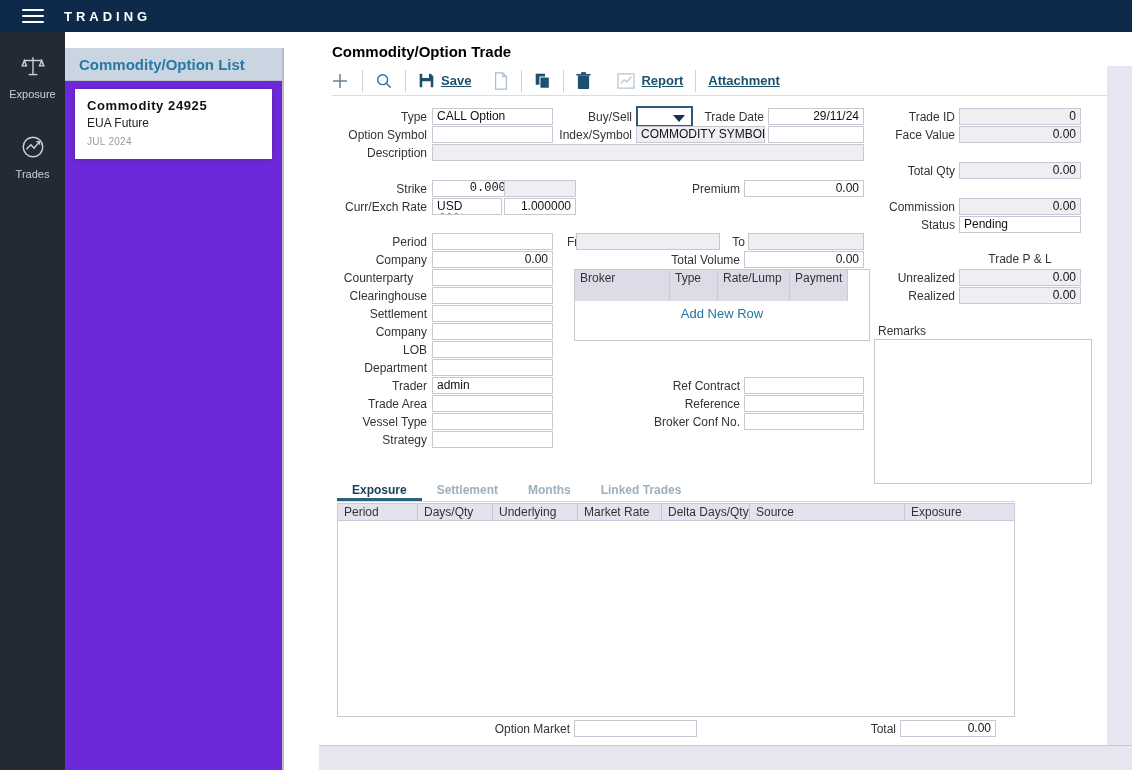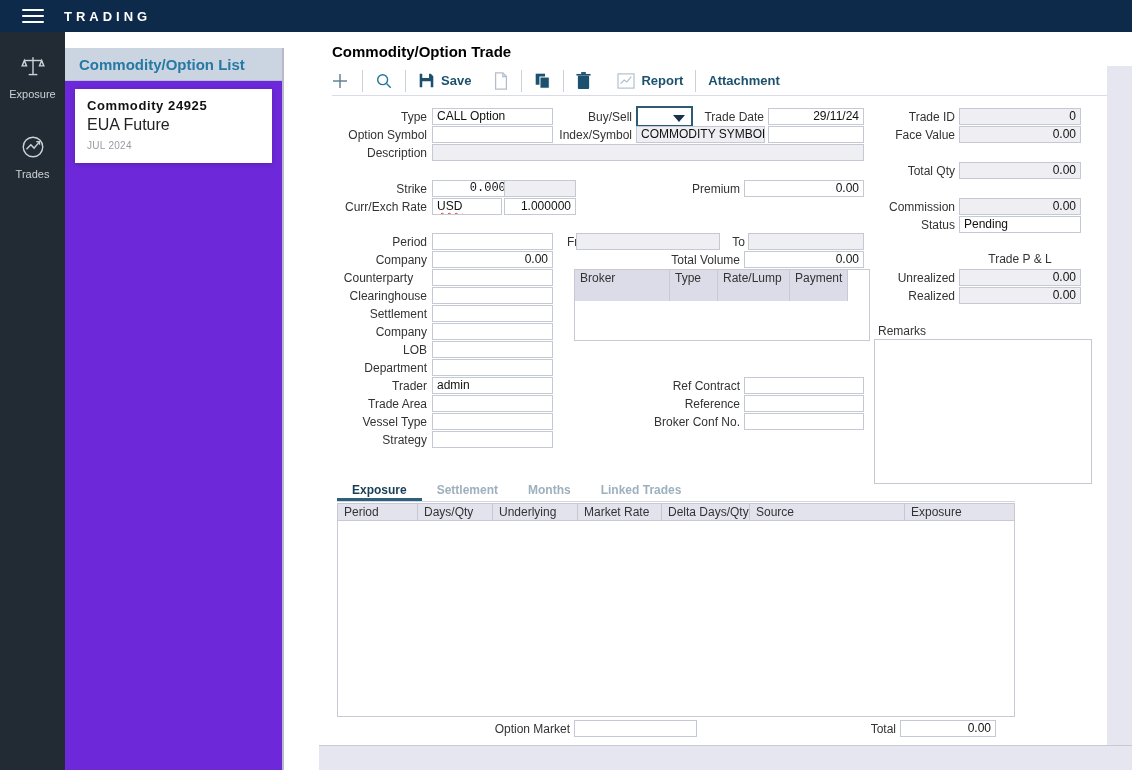--- a/index.html
+++ b/index.html
@@ -15,28 +15,28 @@
   #sidebar { position:absolute; left:0; top:32px; width:65px; height:738px; background:#222b33; }
   .nav-item { display:flex; flex-direction:column; align-items:center; color:#ccd1d6; font-size:11px; text-align:center; cursor:pointer; line-height:12px; }
   .nav-item svg { margin-bottom:6px; }
 
   
   #list-panel { position:absolute; left:65px; top:48px; width:219px; height:738px; background:#6d28d9; border-right:2px solid #b9b9ca; }
   #list-header { height:33px; background:#cbd5e1; display:flex; align-items:center; padding-left:14px; border-bottom:1px solid #b9c3d0; }
   #list-title { color:#2679a3; font-size:15px; font-weight:bold; }
   #card { margin:8px 10px 0 10px; background:#fff; box-shadow:0 1px 4px rgba(40,40,70,.35); padding:9px 6px 12px 12px; cursor:pointer; }
   #card-title { font-size:13px; font-weight:bold; letter-spacing:.6px; color:#111; }
-  #card-sub { font-size:16px; color:#222; margin-top:3px; }
+  #card-sub { font-size:12px; color:#222; margin-top:3px; }
   #card-period { font-size:10px; color:#9a9aa5; margin-top:6px; letter-spacing:.3px; }
 
   
   #main-title { position:absolute; left:332px; top:43px; font-size:15px; font-weight:bold; color:#000; }
   #toolbar { position:absolute; left:330px; top:66px; height:29px; display:flex; align-items:center; }
   #toolbar .tbtn { display:flex; align-items:center; cursor:pointer; }
-  #toolbar .tlabel { color:#1b516f; font-size:13px; font-weight:bold; margin-left:6px; }
+  #toolbar .tlabel { color:#1b516f; font-size:13px; font-weight:bold; margin-left:6px;text-decoration:underline; }
   .tdiv { width:1px; height:22px; background:#ccd0da; margin:0 12px; }
   #toolbar-underline { position:absolute; left:332px; top:95px; width:775px; height:1px; background:#d9dce4; }
   #right-gutter { position:absolute; left:1107px; top:66px; width:25px; height:704px; background:#e6e6f0; }
   #bottom-strip { position:absolute; left:319px; top:745px; width:813px; height:25px; background:#e6e6f0; border-top:1px solid #c9c9d6; }
 
   
   .lbl { position:absolute; font-size:12px; color:#333; text-align:right; line-height:16px; white-space:nowrap; }
   .inp { position:absolute; height:17px; border:1px solid #c5c9d4; background:#fff; font-size:12px; line-height:15px; padding:0 4px; color:#111; overflow:hidden; white-space:nowrap; }
   .ro  { background:#eeeef3; }
   .num { text-align:right; }
@@ -248,20 +248,21 @@
 <div class="lbl" style="left:330px; top:432px; width:97px;">Strategy</div>
 <div class="inp" style="left:432px; top:431px; width:121px;"></div>
 
 <div id="broker-table">
   <div id="broker-head">
     <div class="bh" style="width:95px;">Broker</div>
     <div class="bh" style="width:48px;">Type</div>
     <div class="bh" style="width:72px;">Rate/Lump</div>
     <div class="bh" style="width:58px;">Payment</div>
   </div>
+  <div id="add-row">Add New Row</div>
 </div>
 
 <div class="lbl" style="left:870px; top:270px; width:85px;">Unrealized</div>
 <div class="inp ro num" style="left:959px; top:269px; width:122px;">0.00</div>
 <div class="lbl" style="left:870px; top:288px; width:85px;">Realized</div>
 <div class="inp ro num" style="left:959px; top:287px; width:122px;">0.00</div>
 
 <div id="remarks-label">Remarks</div>
 <div id="remarks-box"></div>
 

